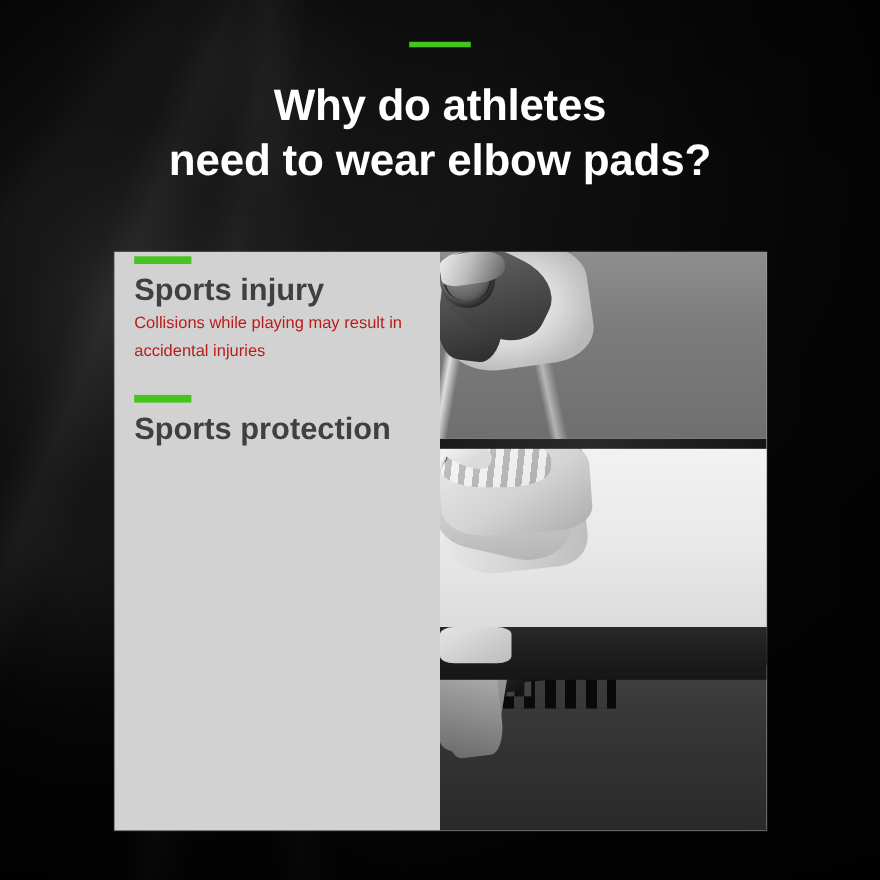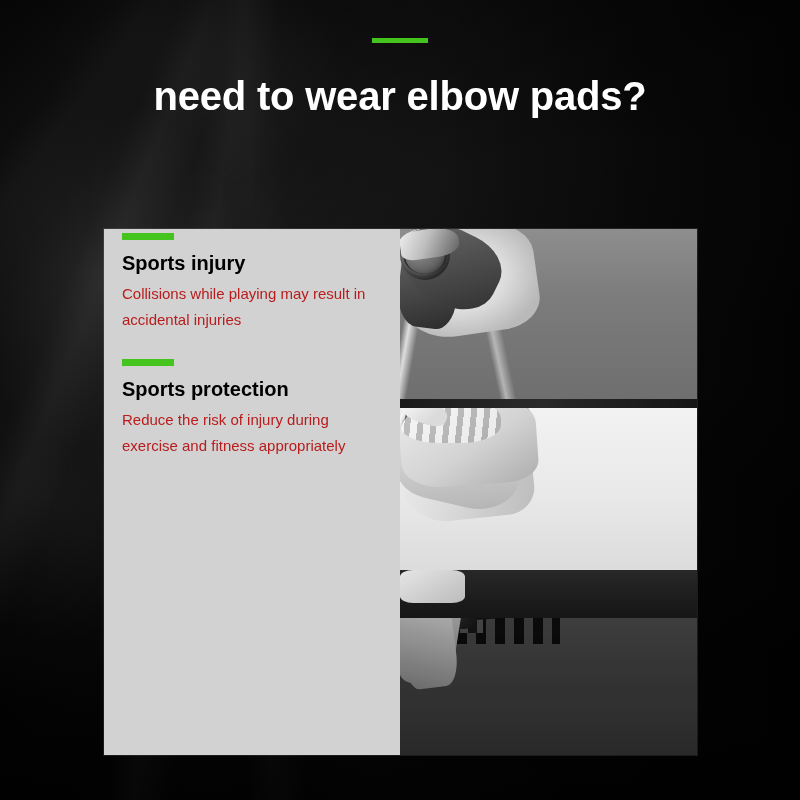--- a/index.html
+++ b/index.html
@@ -86,22 +86,22 @@
   .feature.f2 { margin-top:22px; }
   .feature.f3 { margin-top:22px; }
 
   .feature-rule {
     width:52px; height:7px;
     background:#46c41e;
     margin-bottom:9px;
   }
 
   .feature-title {
-    color:#000000;
-    font-size:20px;
+    color:#404040;
+    font-size:28px;
     font-weight:bold;
     line-height:29px;
     margin-bottom:3px;
   }
 
   .feature-body {
     color:#b91c1c;
     font-size:15px;
     line-height:26px;
   }
@@ -332,39 +332,39 @@
 <div id="poster">
 
   <div class="bg-layer bg-base"></div>
   <div class="bg-layer bg-torso"></div>
   <div class="bg-layer bg-folds"></div>
   <div class="bg-layer bg-vignette"></div>
 
   <div class="header">
     <div class="accent-rule"></div>
     <div class="headline">
+      <div class="l1">Why do athletes</div>
       <div class="l2">need to wear elbow pads?</div>
     </div>
   </div>
 
   <div class="card">
 
     <div class="card-text">
 
       <div class="feature f1">
         <div class="feature-rule"></div>
         <div class="feature-title">Sports injury</div>
         <div class="feature-body">Collisions while playing may result in accidental injuries</div>
       </div>
 
 
       <div class="feature f3">
         <div class="feature-rule"></div>
         <div class="feature-title">Sports protection</div>
-        <div class="feature-body">Reduce the risk of injury during exercise and fitness appropriately</div>
       </div>
 
     </div>
 
     <div class="card-photos">
 
       <div class="photo p1">
         <div class="bb-court"></div>
         <div class="bb-line-a"></div>
         <div class="bb-line-b"></div>

